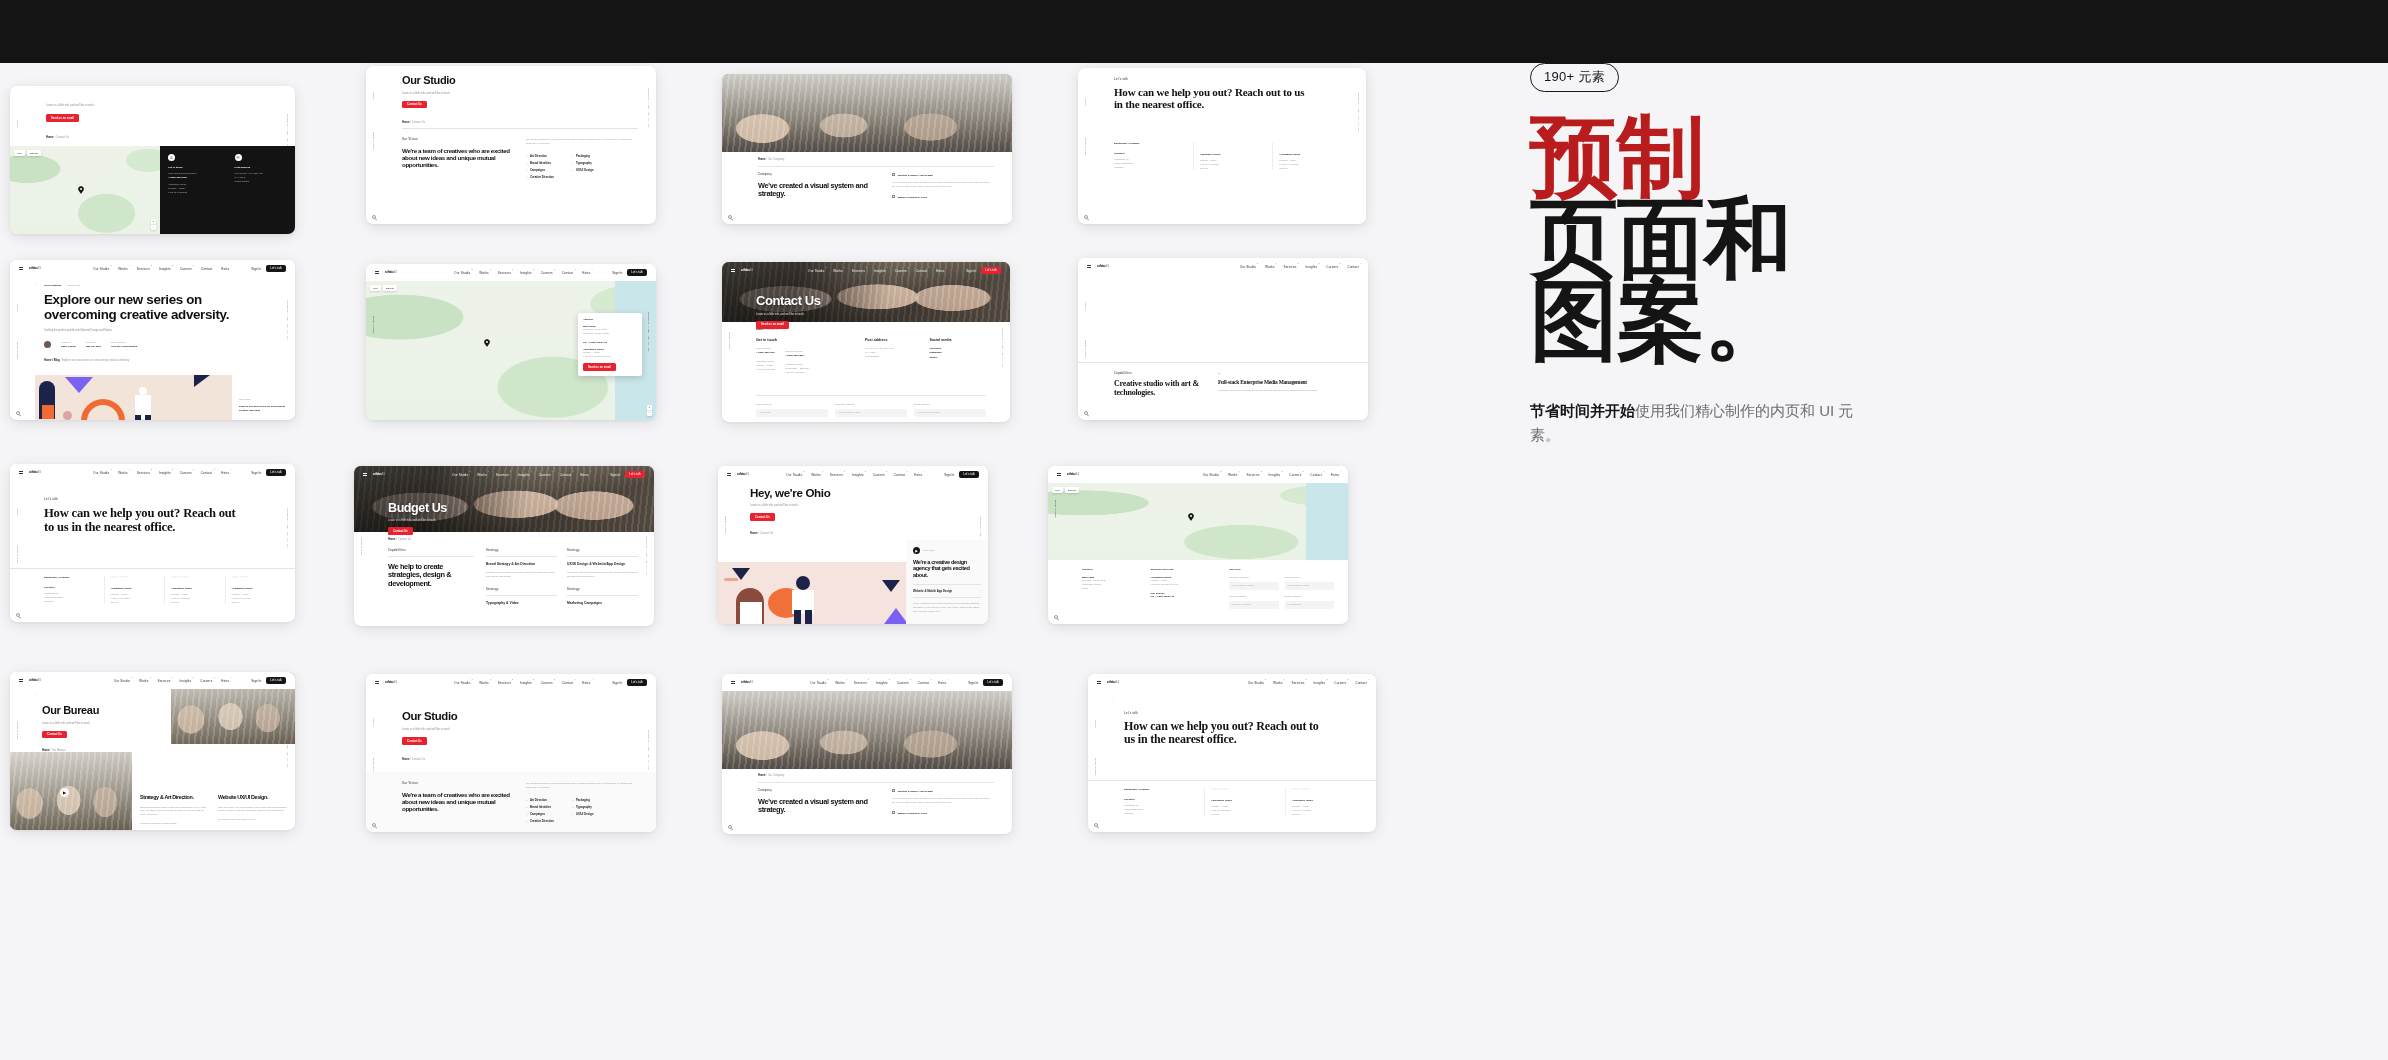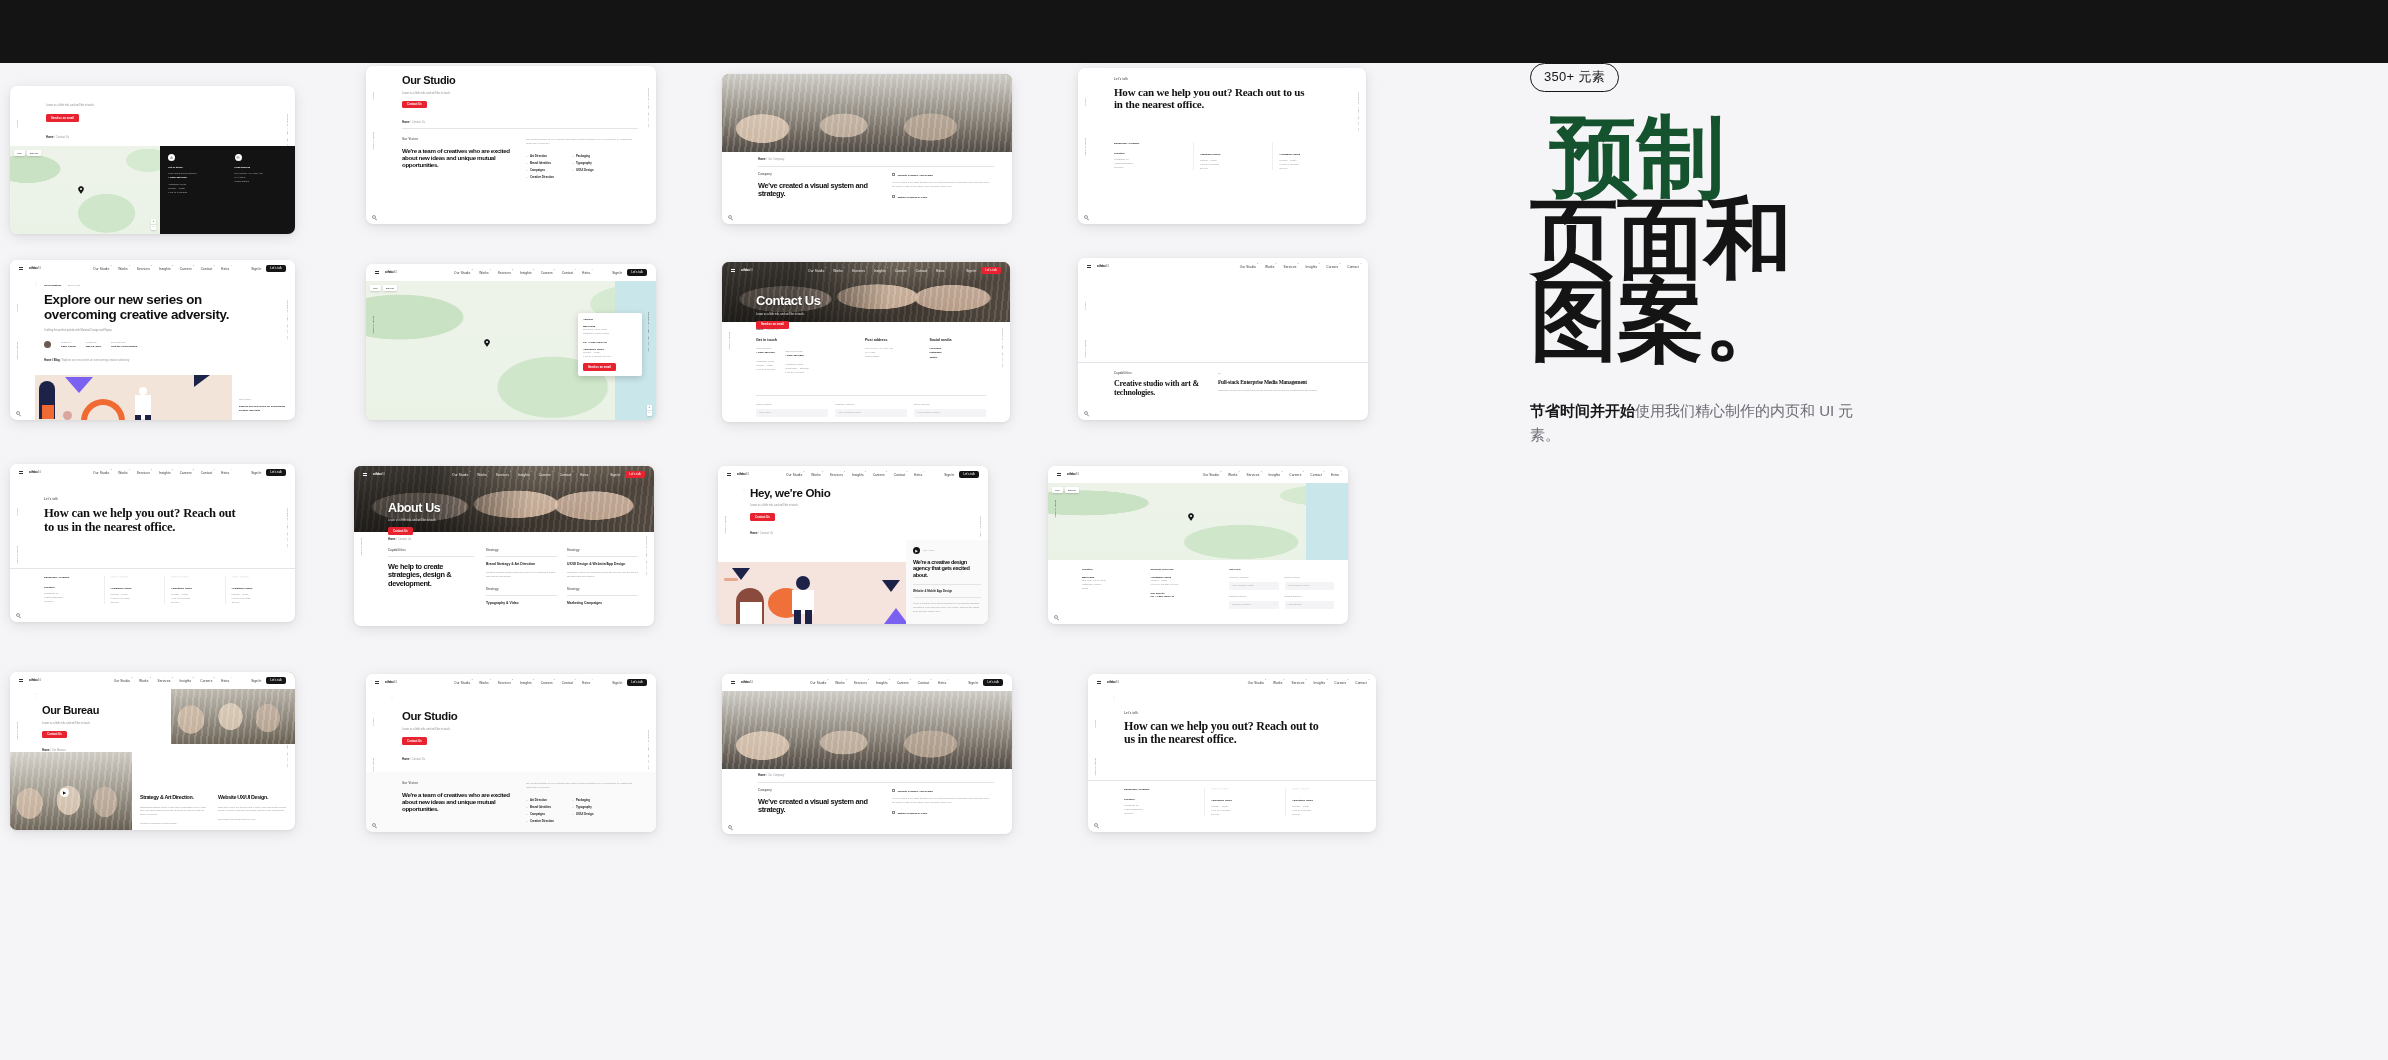--- a/index.html
+++ b/index.html
@@ -210,21 +210,21 @@
   }
   .badge {
     display: inline-block; border: 1.5px solid #161616; border-radius: 999px;
     padding: 4px 13px 5px; font-size: 13px; color: #161616; letter-spacing: .3px;
     white-space: nowrap;
   }
   .hero-head {
     font-weight: 900; font-size: 88px; line-height: .93;
     letter-spacing: -1px; color: #141414; margin-top: 24px;
   }
-  .hero-head .l1 { color: #14532d; display: block; margin-left: 20px; }
+  .hero-head .l1 { color: #b91c1c; display: block; }
   .hero-head .l2 { display: block; }
   .hero-head .l3 { display: block; }
   .hero-sub {
     margin-top: 38px; font-size: 15px; line-height: 1.55; color: #6d6d75;
     max-width: 350px;
   }
   .hero-sub b { color: #16161a; font-weight: 700; }
 </style>
 </head>
 <body>
@@ -703,21 +703,21 @@
               <span><span>Careers</span><sup>2</sup></span>
               <span><span>Contact</span><sup>3</sup></span>
               <span><span>Extra</span><sup>4</sup></span>
             </div>
             <div class="nav-right">
               <span class="signin">Sign In</span>
               <span class="pill red">Let's talk</span>
             </div>
           </div>
           <div style="position:absolute; left:34px; top:35px; width:130px; z-index:8;">
-            <div class="h-sans ov-title" style="position:static; font-size:12.5px;">About Us</div>
+            <div class="h-sans ov-title" style="position:static; font-size:12.5px;">Budget Us</div>
             <div style="font-size:2.6px; color:#dedede; margin-top:4px;">Leave us a little info, and we'll be in touch.</div>
             <div class="btn-red" style="margin-top:5px;">Contact Us</div>
           </div>
           <div class="crumb" style="position:absolute; left:34px; top:72px;">
             <b>Home</b>
             <span>/ Contact Us</span>
           </div>
           <div class="rail l" style="top:72px;">Made in Ohio</div>
           <div class="rail r" style="top:70px;">Follow us — Be · Tw · In · Fb</div>
           <div style="position:absolute; left:34px; top:83px; width:86px;">
@@ -1080,21 +1080,21 @@
           </div>
           <div class="searchico"></div>
         </div>
       </div>
     </div>
 
   </div>
 </div>
 
 <div class="hero">
-  <div class="badge">350+ 元素</div>
+  <div class="badge">190+ 元素</div>
   <div class="hero-head">
     <span class="l1">预制</span>
     <span class="l2">页面和</span>
     <span class="l3">图案。</span>
   </div>
   <div class="hero-sub">
     <b>节省时间并开始</b><span>使用我们精心制作的内页和 UI 元素。</span>
   </div>
 </div>
 

